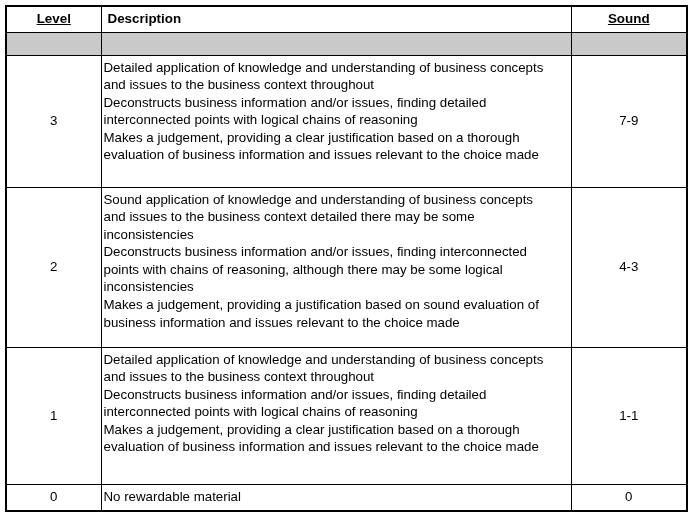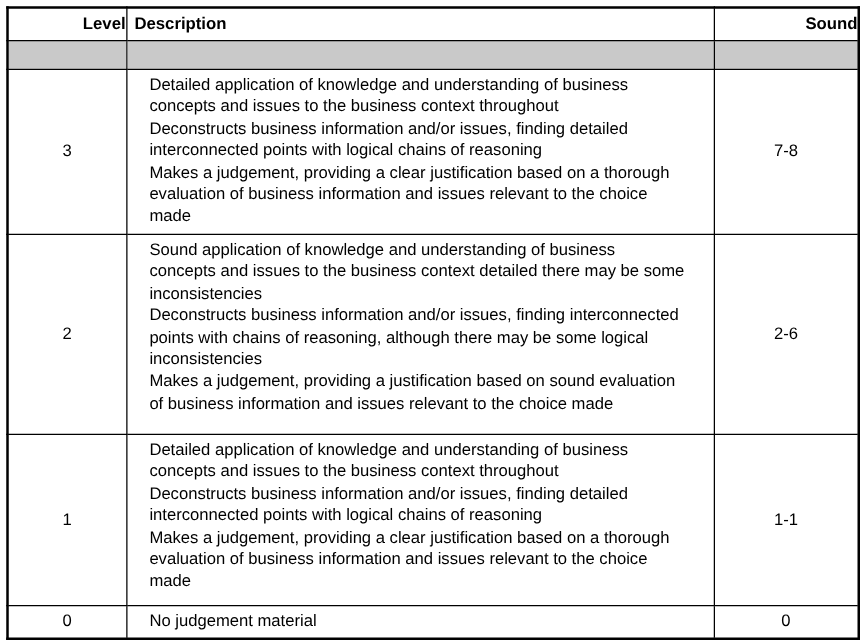--- a/index.html
+++ b/index.html
@@ -40,39 +40,39 @@
   col.col-level { width: 95px; }
   col.col-description { width: 470px; }
   col.col-marks { width: 116px; }
 
   thead tr { height: 26px; }
   th {
     font-weight: bold;
     font-size: 13.4px;
     vertical-align: middle;
   }
-  th.level-header, th.marks-header { text-align: right; }
+  th.level-header, th.marks-header { text-align: center; text-decoration: underline; }
   th.description-header { text-align: left; padding-left: 6px; margin-top: 20px; }
 
   tr.spacer-row { height: 23px; }
   tr.spacer-row td { background: var(--color-spacer_bg); }
 
   tbody tr:nth-child(1) { height: 132px; }
   tbody tr:nth-child(2) { height: 160px; }
   tbody tr:nth-child(3) { height: 137px; }
   tbody tr:nth-child(4) { height: 27px; }
 
   td.level-cell, td.marks-cell {
     text-align: center;
     vertical-align: middle;
   }
   td.description-cell {
     text-align: left;
     vertical-align: top;
-    padding: 3px 22px 3px 18px;
+    padding: 3px 22px 3px 2px;
   }
 </style>
 </head>
 <body>
 
 <div class="sheet">
   <table class="mark-scheme">
     <colgroup>
       <col class="col-level">
       <col class="col-description">
@@ -91,42 +91,42 @@
       </tr>
     </thead>
     <tbody>
         <tr>
     <td class="level-cell">3</td>
     <td class="description-cell">
             <div>Detailed application of knowledge and understanding of business concepts and issues to the business context throughout</div>
             <div>Deconstructs business information and/or issues, finding detailed interconnected points with logical chains of reasoning</div>
             <div>Makes a judgement, providing a clear justification based on a thorough evaluation of business information and issues relevant to the choice made</div>
           </td>
-    <td class="marks-cell">7-8</td>
+    <td class="marks-cell">7-9</td>
   </tr>
         <tr>
     <td class="level-cell">2</td>
     <td class="description-cell">
             <div>Sound application of knowledge and understanding of business concepts and issues to the business context detailed there may be some inconsistencies</div>
             <div>Deconstructs business information and/or issues, finding interconnected points with chains of reasoning, although there may be some logical inconsistencies</div>
             <div>Makes a judgement, providing a justification based on sound evaluation of business information and issues relevant to the choice made</div>
           </td>
-    <td class="marks-cell">2-6</td>
+    <td class="marks-cell">4-3</td>
   </tr>
         <tr>
     <td class="level-cell">1</td>
     <td class="description-cell">
             <div>Detailed application of knowledge and understanding of business concepts and issues to the business context throughout</div>
             <div>Deconstructs business information and/or issues, finding detailed interconnected points with logical chains of reasoning</div>
             <div>Makes a judgement, providing a clear justification based on a thorough evaluation of business information and issues relevant to the choice made</div>
           </td>
     <td class="marks-cell">1-1</td>
   </tr>
         <tr>
     <td class="level-cell">0</td>
     <td class="description-cell">
-            <div>No judgement material</div>
+            <div>No rewardable material</div>
           </td>
     <td class="marks-cell">0</td>
   </tr>
       </tbody>
   </table>
 </div>
 
 </body></html>

